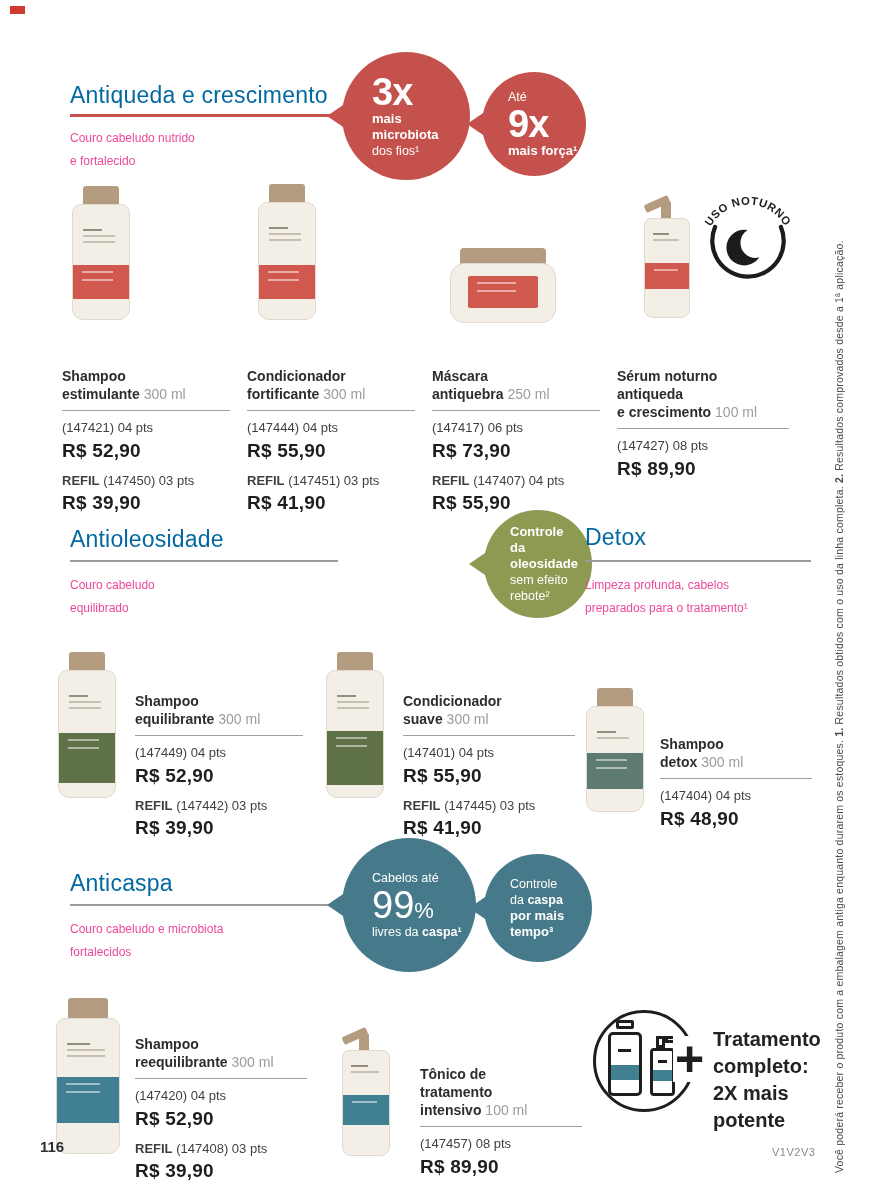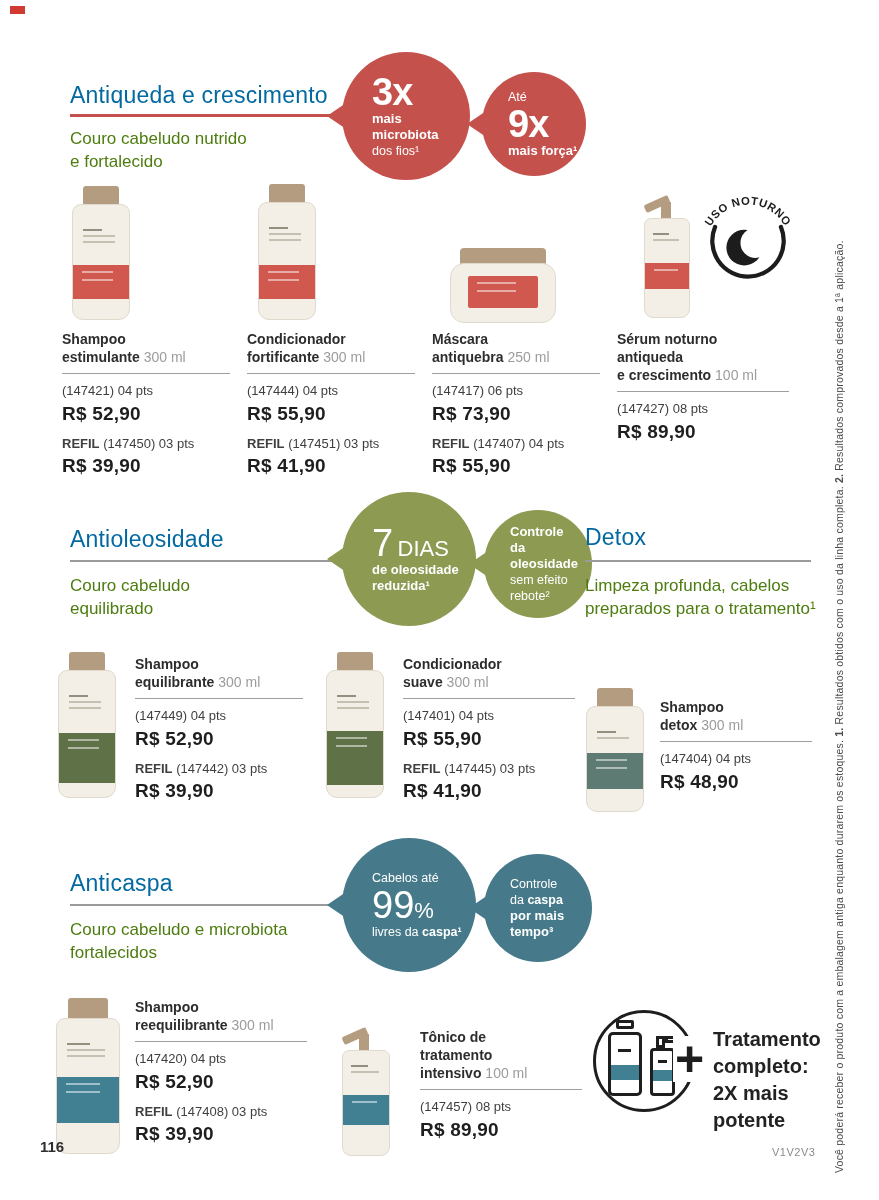--- a/index.html
+++ b/index.html
@@ -8,21 +8,21 @@
     font-family:"Liberation Sans", sans-serif; overflow:hidden; color:#3b3b3b;
   }
 
   
   .corner-mark { position:absolute; left:10px; top:6px; width:15px; height:8px; background:#d03a30; }
 
   
   .sec-title { position:absolute; font-size:23px; color:#0369a1; font-weight:400; letter-spacing:.2px; }
   .sec-line  { position:absolute; height:2px; background:#9a9a9a; }
   .sec-line.red { background:var(--red); height:3px; }
-  .sec-sub   { position:absolute; font-size:17px; color:#4d7c0f; line-height:23px; white-space:pre-line; }
+  .sec-sub   { position:absolute; font-size:12px; color:#ec4899; line-height:23px; white-space:pre-line; }
 
   
   .drop {
     position:absolute; border-radius:50%; color:#fff; box-sizing:border-box;
     display:flex; flex-direction:column; justify-content:center; padding-left:30px;
   }
   .drop::before {
     content:""; position:absolute; left:-15px; top:50%; transform:translateY(-50%);
     border-top:15px solid transparent; border-bottom:15px solid transparent;
     border-right:22px solid transparent;
@@ -30,21 +30,21 @@
   .drop.red   { background:var(--red);   } .drop.red::before   { border-right-color:var(--red); }
   .drop.green { background:var(--green); } .drop.green::before { border-right-color:var(--green); }
   .drop.teal  { background:var(--teal);  } .drop.teal::before  { border-right-color:var(--teal); }
   .b-huge  { font-size:38px; font-weight:bold; line-height:38px; letter-spacing:-1px; }
   .b-huge.light { font-weight:400; letter-spacing:0; }
   .b-unit  { font-size:22px; font-weight:400; }
   .b-bold  { font-size:13px; font-weight:bold; line-height:16px; }
   .b-small { font-size:12.5px; font-weight:400; line-height:16px; }
 
   
-  .ptext { position:absolute; }
+  .ptext { position:absolute;margin-top:37px; }
   .pname-wrap { border-bottom:1px solid #9f9f9f; padding-bottom:7px; margin-bottom:9px; font-size:14px; line-height:18px; }
   .pname { font-weight:bold; color:#2d2d2d; white-space:pre-line; }
   .psize { color:#9c9c9c; }
   .pcode { font-size:13px; color:#3f3f3f; margin-bottom:5px; }
   .pprice { font-size:19px; font-weight:bold; color:#1e1e1e; margin-bottom:11px; letter-spacing:.2px; }
   .prefil { font-size:13px; color:#3f3f3f; margin-bottom:4px; }
   .prefil-label { font-weight:bold; }
 
   
   .bottle, .jar, .spray { position:absolute; }
@@ -220,25 +220,20 @@
 e crescimento</span> <span class="psize">100 ml</span></div>
     <div class="pcode">(147427) 08 pts</div>
     <div class="pprice">R$ 89,90</div>
   </div>
 
   <div class="sec-title" style="left:70px;top:526px;">Antioleosidade</div>
   <div class="sec-line" style="left:70px;top:560px;width:268px;"></div>
   <div class="sec-sub" style="left:70px;top:574px;">Couro cabeludo
 equilibrado</div>
 
-  <div class="drop green" style="left:342px;top:492px;width:134px;height:134px;">
-    <span><span class="b-huge light">7</span> <span class="b-unit">DIAS</span></span>
-    <span class="b-bold">de oleosidade</span>
-    <span class="b-bold">reduzida¹</span>
-  </div>
   <div class="drop green" style="left:484px;top:510px;width:108px;height:108px;padding-left:26px;">
     <span class="b-bold">Controle</span>
     <span class="b-bold">da oleosidade</span>
     <span class="b-small">sem efeito</span>
     <span class="b-small">rebote²</span>
   </div>
 
   <div class="sec-title" style="left:585px;top:524px;">Detox</div>
   <div class="sec-line" style="left:585px;top:560px;width:226px;"></div>
   <div class="sec-sub" style="left:585px;top:574px;">Limpeza profunda, cabelos

